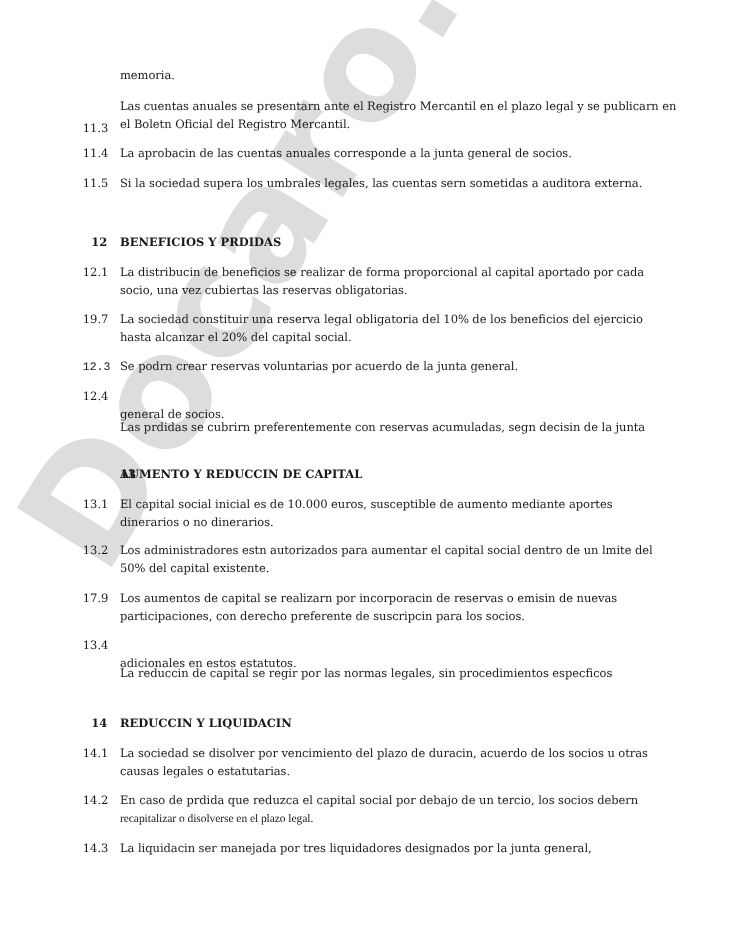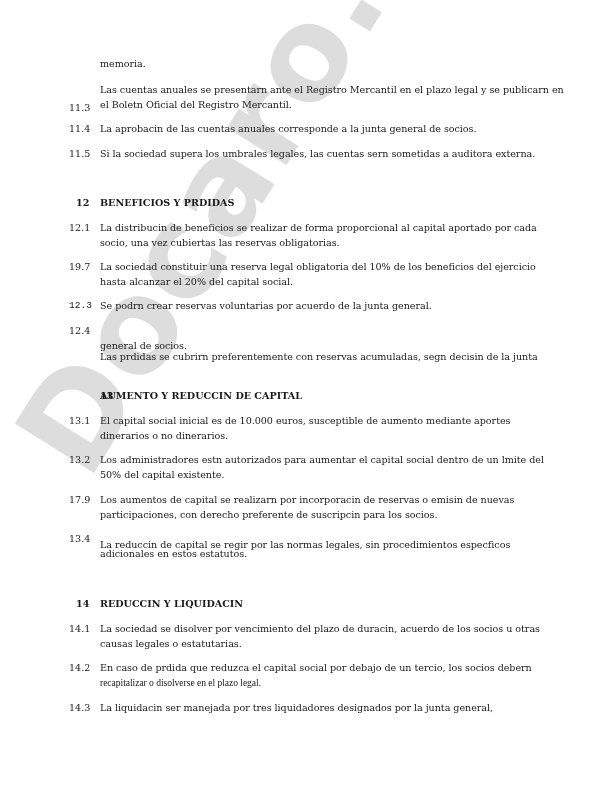--- a/index.html
+++ b/index.html
@@ -56,21 +56,21 @@
       <div class="num" style="left: 69px; top: 413px;">13.1</div>
       <div class="line" style="left: 100px; top: 413px;">El capital social inicial es de 10.000 euros, susceptible de aumento mediante aportes</div>
       <div class="line" style="left: 100px; top: 428px;">dinerarios o no dinerarios.</div>
       <div class="num" style="left: 69px; top: 452px;">13.2</div>
       <div class="line" style="left: 100px; top: 452px;">Los administradores estn autorizados para aumentar el capital social dentro de un lmite del</div>
       <div class="line" style="left: 100px; top: 467px;">50% del capital existente.</div>
       <div class="num" style="left: 69px; top: 492px;">17.9</div>
       <div class="line" style="left: 100px; top: 492px;">Los aumentos de capital se realizarn por incorporacin de reservas o emisin de nuevas</div>
       <div class="line" style="left: 100px; top: 507px;">participaciones, con derecho preferente de suscripcin para los socios.</div>
       <div class="num" style="left: 69px; top: 531px;">13.4</div>
-      <div class="line" style="left: 100px; top: 537px;">La reduccin de capital se regir por las normas legales, sin procedimientos especficos</div>
+      <div class="line" style="left: 100px; top: 554px;">La reduccin de capital se regir por las normas legales, sin procedimientos especficos</div>
       <div class="line" style="left: 100px; top: 546px;">adicionales en estos estatutos.</div>
       <div class="num" style="left: 69px; top: 621px;">14.1</div>
       <div class="line" style="left: 100px; top: 621px;">La sociedad se disolver por vencimiento del plazo de duracin, acuerdo de los socios u otras</div>
       <div class="line" style="left: 100px; top: 636px;">causas legales o estatutarias.</div>
       <div class="num" style="left: 69px; top: 660px;">14.2</div>
       <div class="line" style="left: 100px; top: 660px;">En caso de prdida que reduzca el capital social por debajo de un tercio, los socios debern</div>
       <div class="line" style="left: 100px; top: 675px; font-family: Liberation Serif, serif;">recapitalizar o disolverse en el plazo legal.</div>
       <div class="num" style="left: 69px; top: 700px;">14.3</div>
       <div class="line" style="left: 100px; top: 700px;">La liquidacin ser manejada por tres liquidadores designados por la junta general,</div>
     </div>

